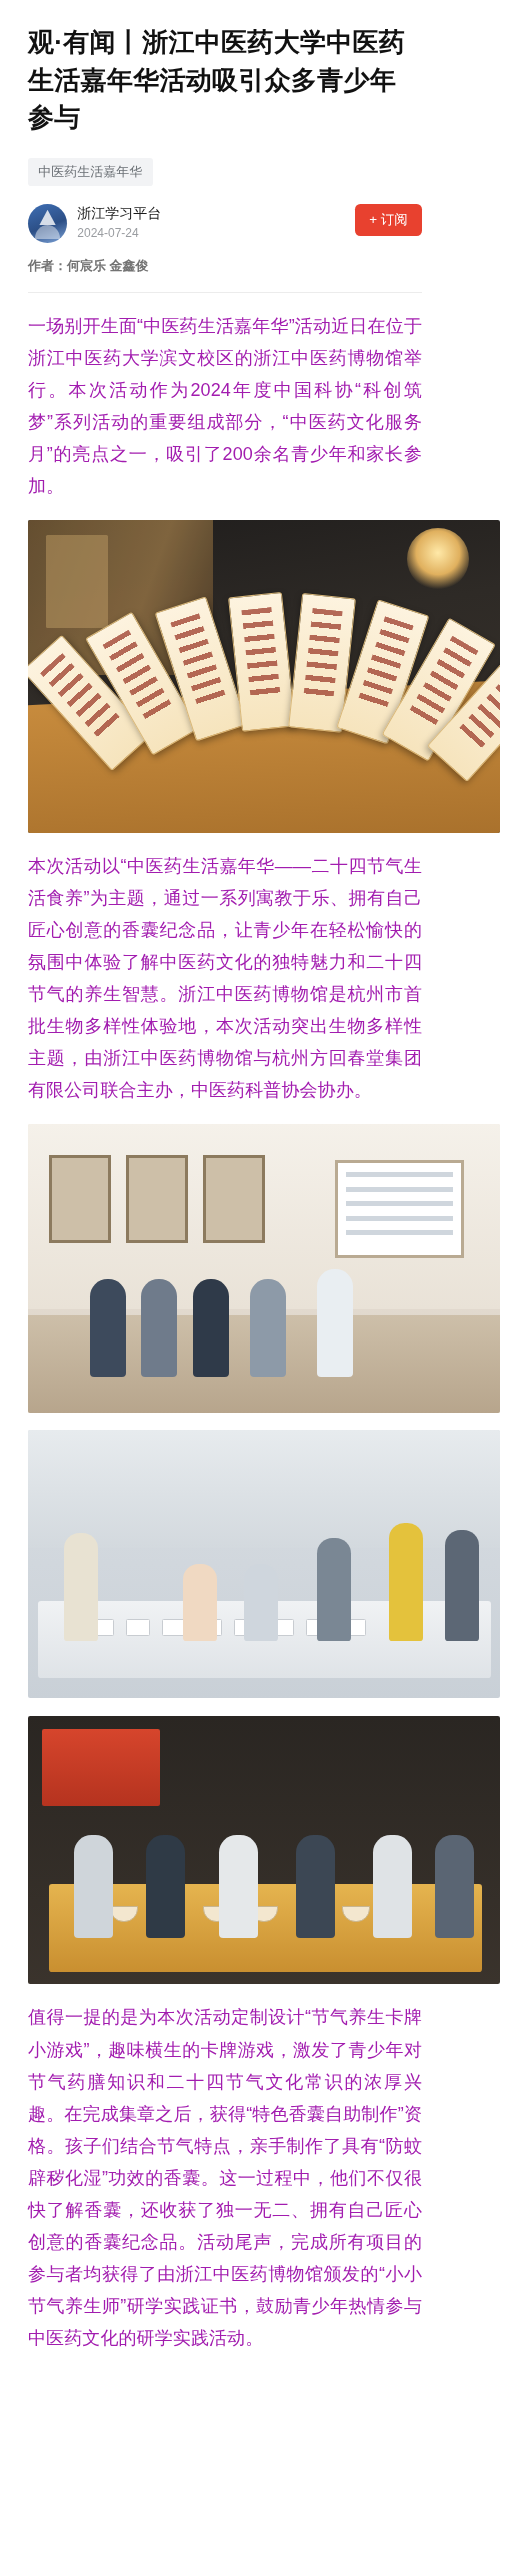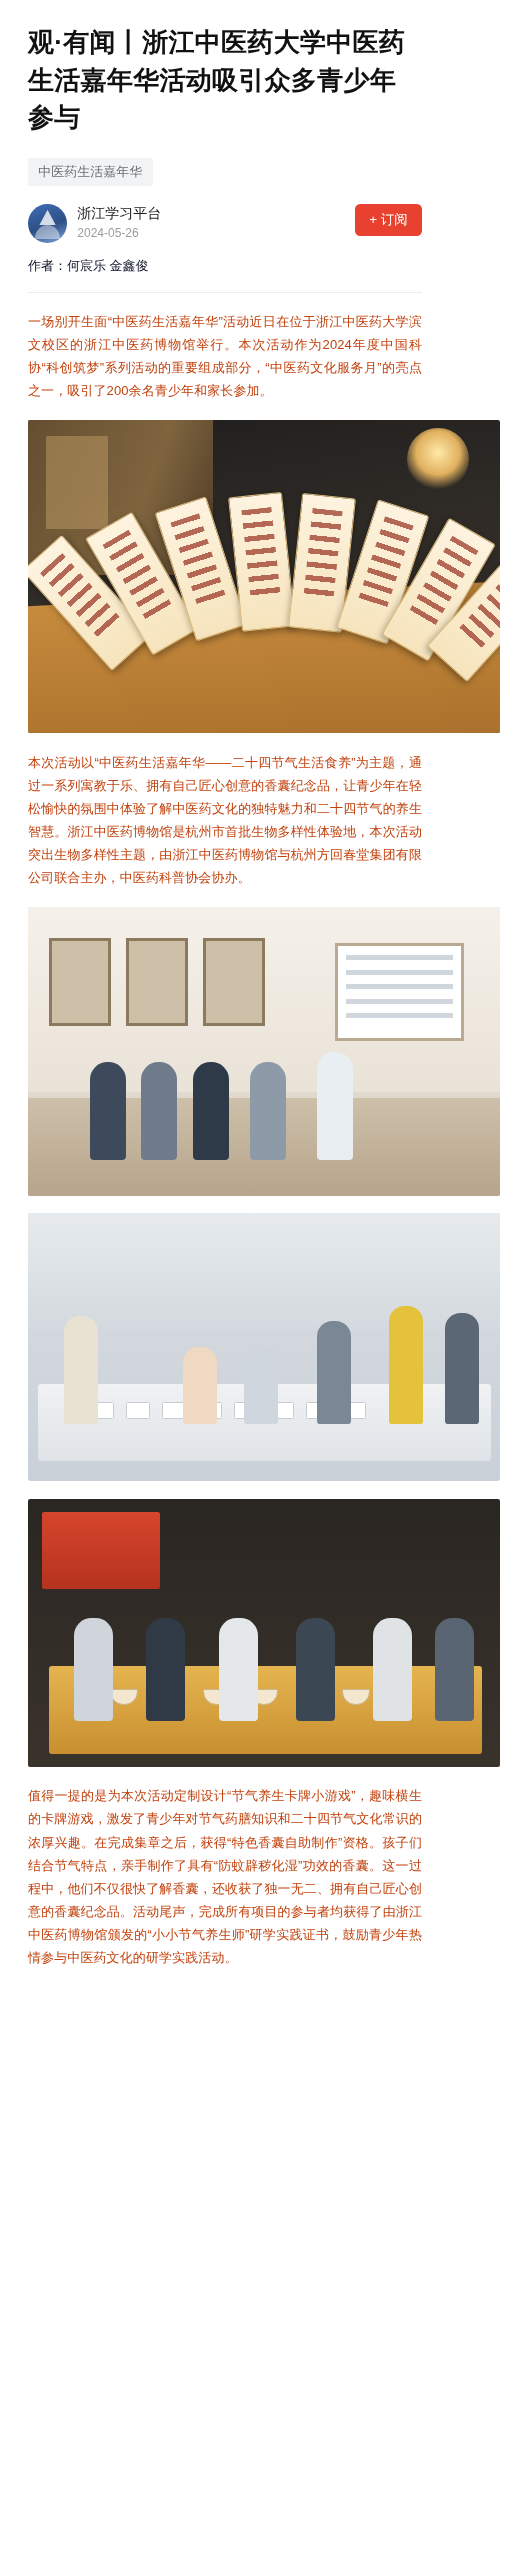--- a/index.html
+++ b/index.html
@@ -90,32 +90,33 @@
     color: #ffffff;
     font-size: 13.4px;
     border: none;
     border-radius: 5.2px;
     padding: 7.2px 14.4px;
     cursor: pointer;
     font-family: "Liberation Sans", sans-serif;
   }
   .authors {
     font-size: 13px;
-    color: #0f172a;
+    color: #737373;
     margin-bottom: 17.5px;
+    font-weight: bold;
   }
   .divider {
     height: 0.5px;
     background: #ececec;
     margin-bottom: 17.5px;
   }
   p.body-text {
-    font-size: 13px;
+    font-size: 18px;
     line-height: 1.78;
-    color: #c2410c;
+    color: #a21caf;
     text-align: justify;
     margin-bottom: 17.5px;
     letter-spacing: 0.1px;
   }
   .figure {
     width: 472px;
     margin: 0 0 17.5px 0;
     border-radius: 2.1px;
     overflow: hidden;
     position: relative;
@@ -238,21 +239,21 @@
 <div class="page">
 
   <h1 class="article-title">观·有闻丨浙江中医药大学中医药生活嘉年华活动吸引众多青少年参与</h1>
 
   <div class="source-tag">中医药生活嘉年华</div>
 
   <div class="byline-row">
     <div class="avatar"></div>
     <div class="byline-text">
       <div class="publisher">浙江学习平台</div>
-      <div class="pubdate">2024-05-26</div>
+      <div class="pubdate">2024-07-24</div>
     </div>
     <button class="subscribe-btn">+ 订阅</button>
   </div>
 
   <div class="authors">作者：何宸乐 金鑫俊</div>
   <div class="divider"></div>
 
   <p class="body-text">一场别开生面“中医药生活嘉年华”活动近日在位于浙江中医药大学滨文校区的浙江中医药博物馆举行。本次活动作为2024年度中国科协“科创筑梦”系列活动的重要组成部分，“中医药文化服务月”的亮点之一，吸引了200余名青少年和家长参加。</p>
 
   

